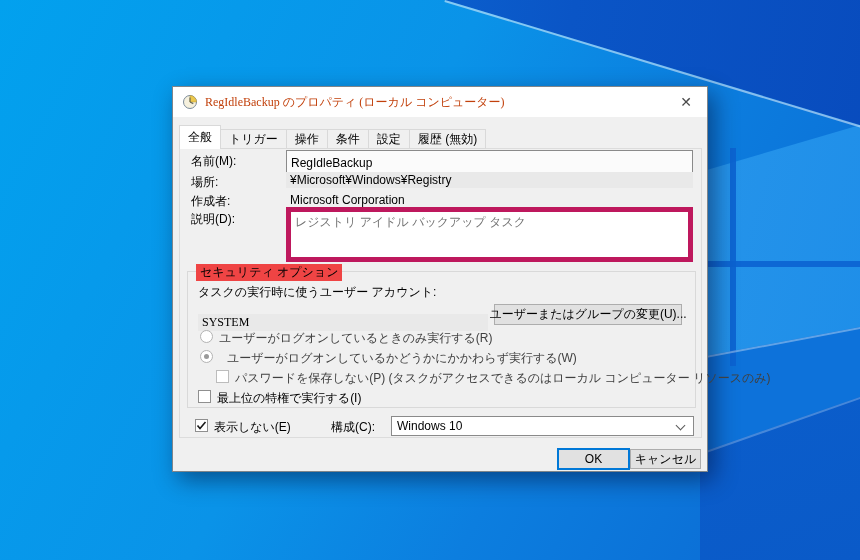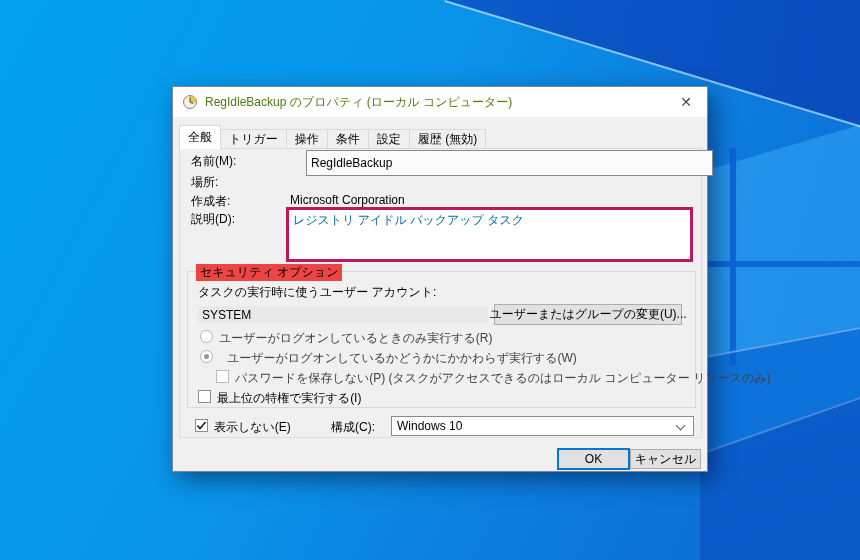--- a/index.html
+++ b/index.html
@@ -22,40 +22,40 @@
   .beam { position:absolute; height:2px; transform-origin:0 0; }
   .beam-1 { left:445px; top:0; width:435px; background:rgba(255,255,255,.5); transform:rotate(16.8deg); }
   .beam-2 { left:700px; top:357px; width:165px; background:rgba(255,255,255,.35); transform:rotate(-10.6deg); }
   .beam-3 { left:700px; top:453px; width:172px; background:rgba(210,235,255,.3); transform:rotate(-19.3deg); }
 
   .dialog { position:absolute; left:172px; top:86px; width:536px; height:386px; background:#f0f0f0;
     border:1px solid #7f858a; box-shadow:6px 8px 22px rgba(0,0,30,.45); }
   .titlebar { position:absolute; left:0; top:0; width:100%; height:30px; background:#fff;
     display:flex; align-items:center; padding-left:9px; }
   .title-icon { width:16px; height:16px; margin-right:7px; flex:none; }
-  .title-text { color:#4d7c0f; font-size:12px; white-space:nowrap; }
+  .title-text { color:#c2410c; font-size:12px; white-space:nowrap;font-family:Liberation Serif, serif; }
   .close-btn { position:absolute; right:0; top:0; width:42px; height:30px; display:flex;
     align-items:center; justify-content:center; color:#4a4a4a; font-size:14px; cursor:default; }
 
   .tabstrip { position:absolute; left:6px; top:38px; height:24px; display:flex; align-items:flex-end; z-index:2; }
   .tab { height:20px; padding:0 8px; background:#f0f0f0; border:1px solid #d9d9d9; border-left-width:0;
     display:flex; align-items:center; white-space:nowrap; }
   .tab:first-child { border-left-width:1px; }
   .tab.on { height:24px; background:#fff; border-left-width:1px; border-bottom:none; position:relative; z-index:3; }
   .tab.on + .tab { border-left-width:0; }
 
   .tabpage { position:absolute; left:6px; top:61px; width:523px; height:290px;
     border:1px solid #dcdcdc; background:#f0f0f0; z-index:1; }
 
   .lbl { position:absolute; white-space:nowrap; }
   .field-name { position:absolute; left:106px; top:1px; width:407px; height:19px; background:#fbfbfb;
-    border:1px solid #8a8a8a; font:12px "Liberation Sans","DejaVu Sans",sans-serif; padding:12px 4px; color:#000;margin-left:20px; }
+    border:1px solid #8a8a8a; font:12px "Liberation Sans","DejaVu Sans",sans-serif; padding:12px 4px; color:#000; }
   .strip { position:absolute; background:#e9e9e9; display:flex; align-items:center; padding:0 4px; white-space:nowrap; }
   .field-desc { position:absolute; left:106px; top:58px; width:407px; height:55px; background:#fff;
-    border:3px solid #be185d; font:12px "Liberation Sans","DejaVu Sans",sans-serif; padding:2px 4px; resize:none; color:#0369a1; }
+    border:5px solid #be185d; font:12px "Liberation Sans","DejaVu Sans",sans-serif; padding:2px 4px; resize:none; color:#737373; }
 
   .groupbox { position:absolute; left:7px; top:122px; width:509px; height:137px; border:1px solid #d9d9d9; }
   .group-title { position:absolute; left:8px; top:-8px; background:#ef4444; padding:0 4px; white-space:nowrap; }
 
   .btn { position:absolute; background:#e1e1e1; border:1px solid #adadad; display:flex;
     align-items:center; justify-content:center; white-space:nowrap; cursor:default; }
   .btn.default { border:2px solid #0078d7;margin-left:12px; }
 
   .radio { position:absolute; width:13px; height:13px; border:1px solid #b3b3b3; border-radius:50%;
     background:#fff; display:flex; align-items:center; justify-content:center; }
@@ -122,32 +122,33 @@
           <span>履歴 (無効)</span>
         </div>
     </div>
 
     <div class="tabpage">
 
       <span class="lbl" style="left:11px; top:4px;">名前(M):</span>
       <input class="field-name" type="text" value="RegIdleBackup" style="">
 
       <span class="lbl" style="left:11px; top:25px;">場所:</span>
+      <div class="strip" style="left:106px; top:23px; width:407px; height:16px;">¥Microsoft¥Windows¥Registry</div>
 
       <span class="lbl" style="left:11px; top:44px;">作成者:</span>
       <span class="lbl" style="left:110px; top:44px;">Microsoft Corporation</span>
 
       <span class="lbl" style="left:11px; top:62px;">説明(D):</span>
       <textarea class="field-desc" style="">レジストリ アイドル バックアップ タスク</textarea>
 
       <div class="groupbox">
         <span class="group-title">セキュリティ オプション</span>
 
         <span class="lbl" style="left:10px; top:12px;">タスクの実行時に使うユーザー アカウント:</span>
-        <div class="strip" style="left:10px; top:34px; width:290px; height:17px;">SYSTEM</div>
+        <div class="strip" style="left:10px; top:42px; width:290px; height:17px;font-family:Liberation Serif, serif;">SYSTEM</div>
         <div class="btn" style="left:306px; top:32px; width:188px; height:21px;">ユーザーまたはグループの変更(U)...</div>
 
         <span class="radio" style="left:12px; top:58px;"></span>
         <span class="lbl dim-text" style="left:31px; top:58px;">ユーザーがログオンしているときのみ実行する(R)</span>
 
         <span class="radio on" style="left:12px; top:78px;">
             <span class="dot"></span>
           </span>
         <span class="lbl dim-text" style="left:39px; top:78px;">ユーザーがログオンしているかどうかにかかわらず実行する(W)</span>
 

